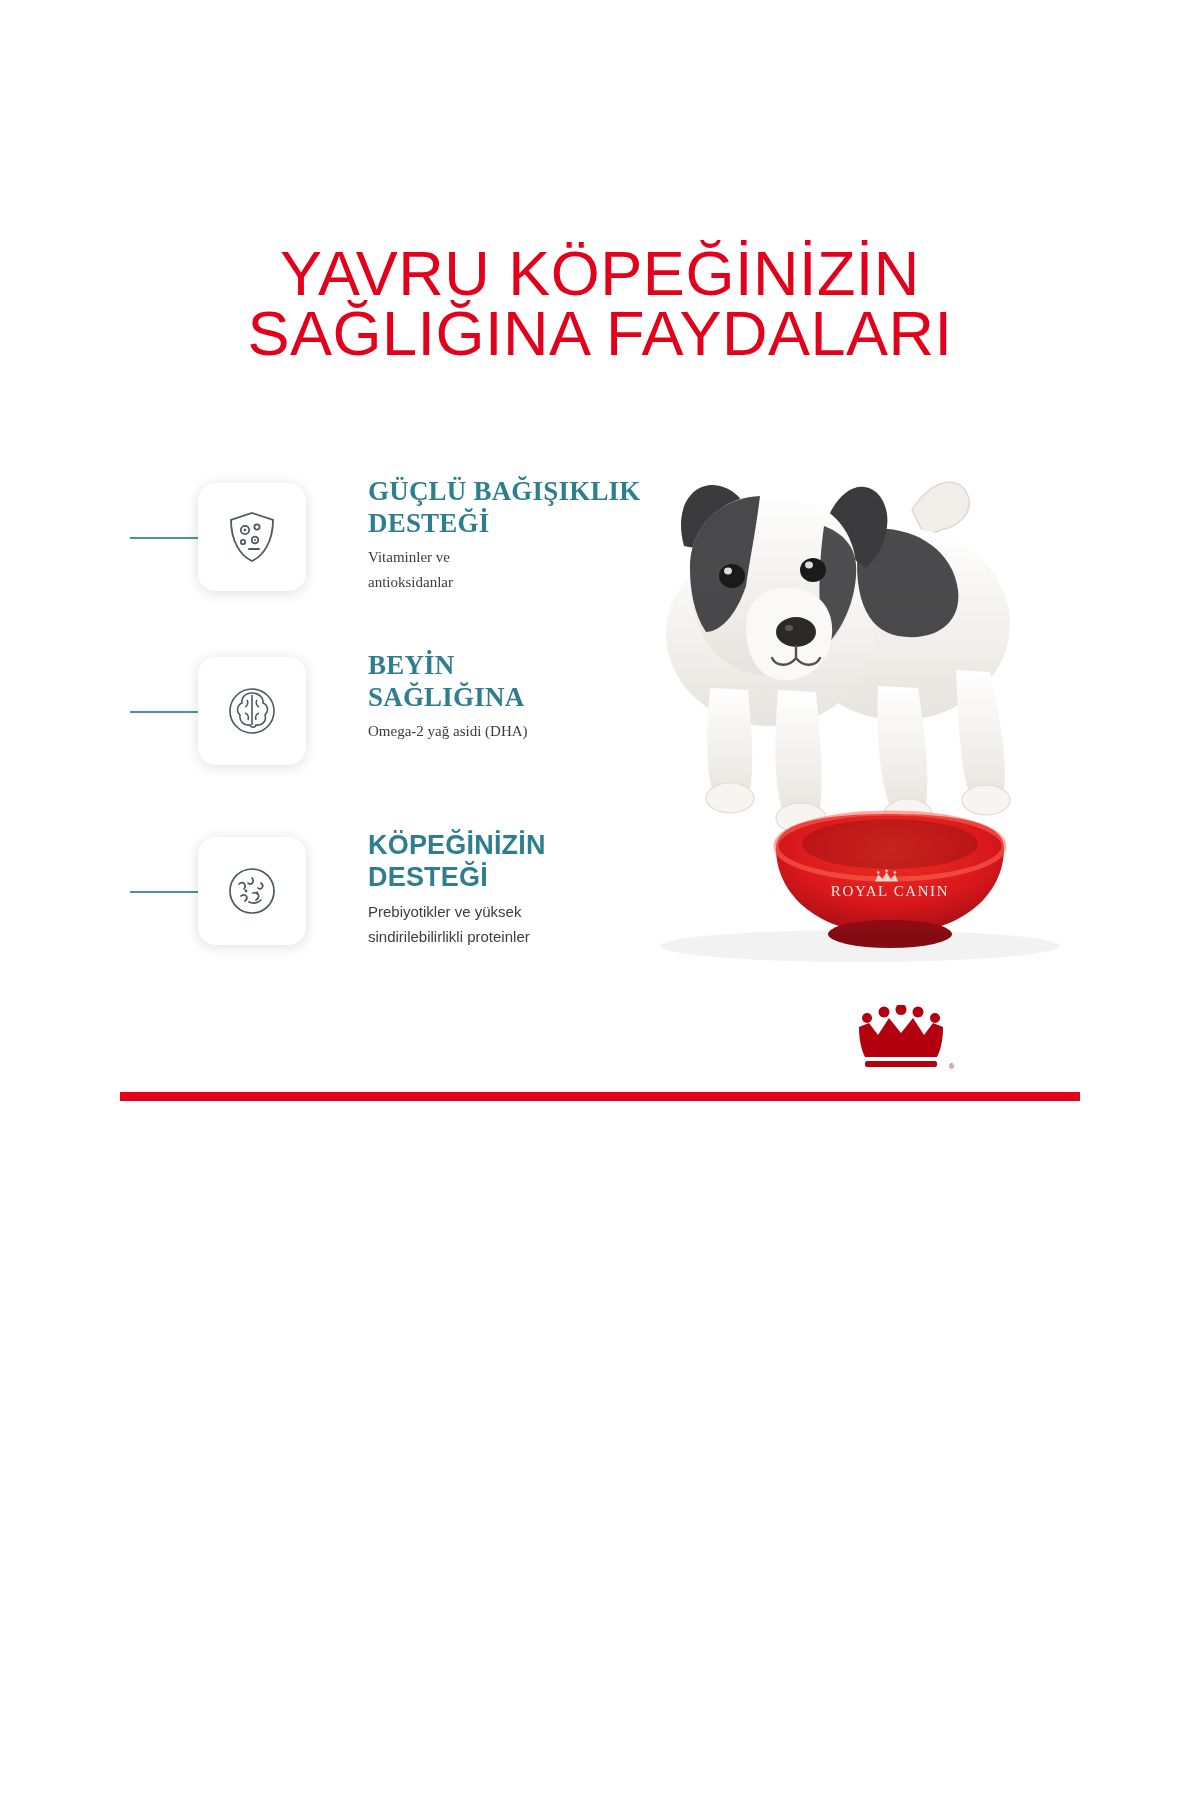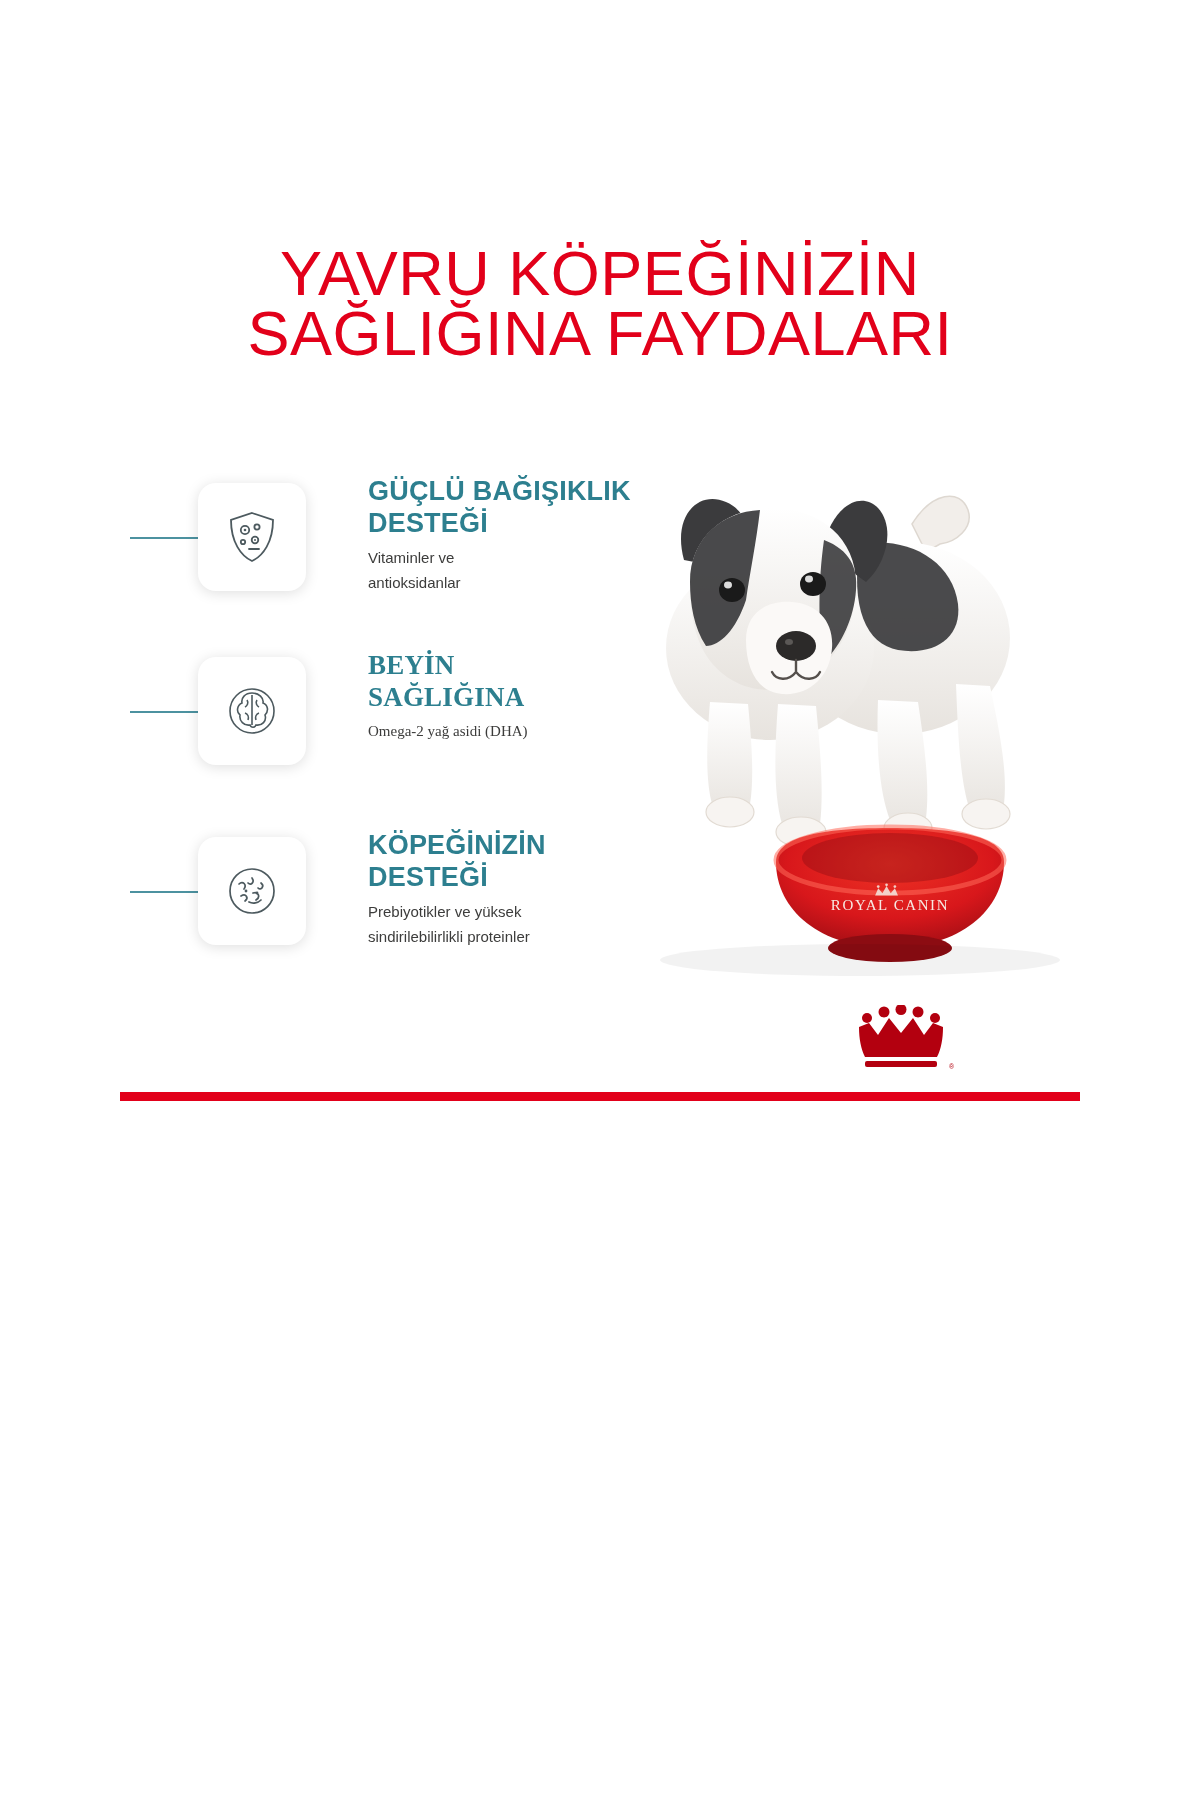--- a/index.html
+++ b/index.html
@@ -44,21 +44,21 @@
     position: absolute;
     left: 130px;
     top: 455px;
     width: 560px;
   }
   .benefit {
     position: relative;
     min-height: 150px;
     margin-bottom: 28px;
   }
-  .benefit:nth-child(1) { margin-bottom: 24px; }
+  .benefit:nth-child(1) { margin-bottom: 24px; font-family: Liberation Serif, serif; }
   .benefit:nth-child(2) { margin-bottom: 30px; font-family: Liberation Serif, serif; }
 
   .lead-line {
     position: absolute;
     left: 0;
     top: 82px;
     width: 68px;
     height: 2px;
     background: #2d7f8f;
     opacity: .85;
@@ -96,21 +96,21 @@
     color: #3c3c3b;
     font-size: 15px;
     line-height: 25px;
     margin-top: 6px;
   }
 
   
   .photo {
     position: absolute;
     left: 560px;
-    top: 432px;
+    top: 418px;
     width: 560px;
     height: 560px;
   }
 
   
   .crown-logo {
     position: absolute;
     left: 845px;
     top: 1005px;
     width: 110px;

